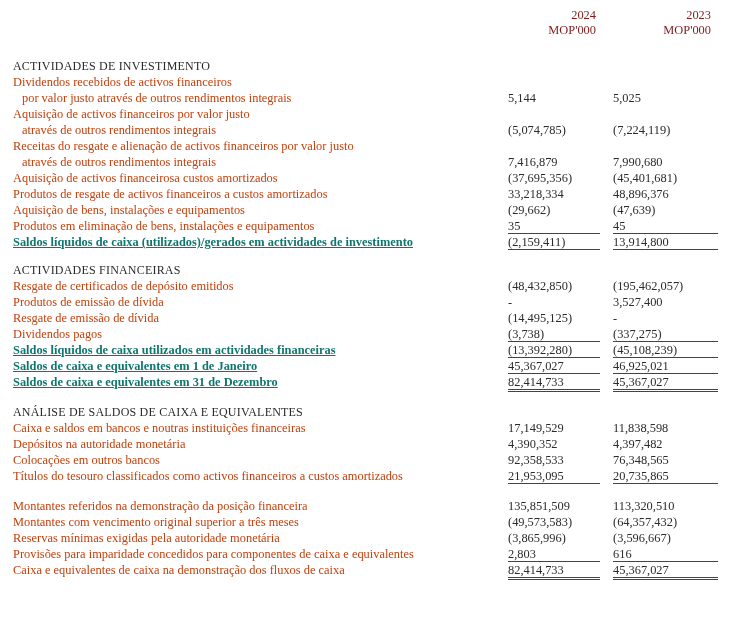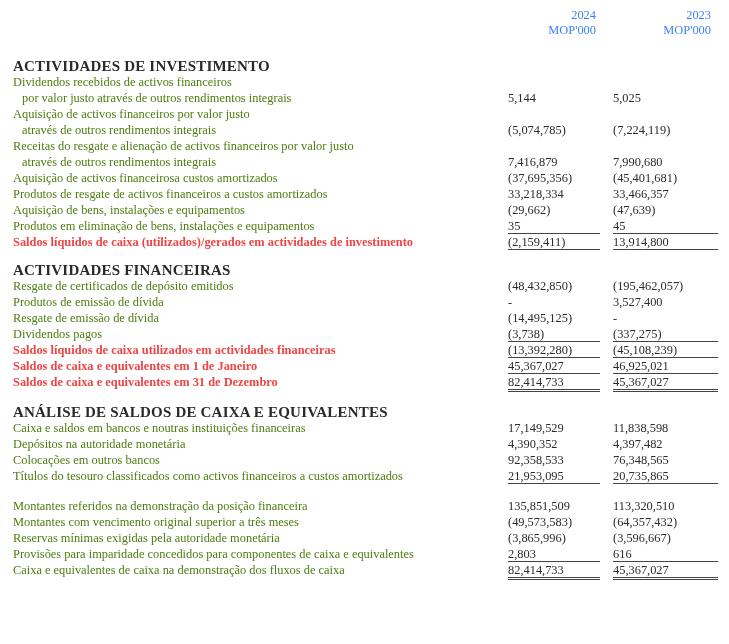--- a/index.html
+++ b/index.html
@@ -2,32 +2,32 @@
 <html><head>
 <meta charset="utf-8">
 <style>
   html, body { margin: 0; padding: 0; background: #ffffff; }
   body {
     width: 729px; height: 644px; overflow: hidden; position: relative;
     font-family: "Liberation Serif", "DejaVu Serif", serif;
     color: #2b2b2b; font-size: 12.4px;
   }
   .hdr { position: absolute; top: 8px; left: 0; width: 729px; height: 34px; }
-  .hdr .col { position: absolute; text-align: right; line-height: 15px; color: #3b82f6; }
+  .hdr .col { position: absolute; text-align: right; line-height: 15px; color: #7f1d1d; }
   .hdr .c1 { right: 133px; }
   .hdr .c2 { right: 18px; }
   .stmt { position: absolute; top: 58px; left: 0; width: 729px; }
   .row { position: relative; height: 16px; line-height: 16px; }
-  .row .lbl { position: absolute; left: 13px; white-space: nowrap; color: #4d7c0f; }
+  .row .lbl { position: absolute; left: 13px; white-space: nowrap; color: #c2410c; }
   .row .lbl.indent { left: 22px; }
   .row .v { position: absolute; top: 0; height: 15px; white-space: nowrap; }
   .row .v1 { left: 508px; width: 88px; padding-right: 4px; }
   .row .v2 { left: 613px; width: 98px; padding-right: 7px; }
-  .row.bold .lbl { font-weight: bold; color: #ef4444; }
-  .row.sec .lbl { font-size: 15px; color: #2a2a2a; letter-spacing: 0.2px; font-weight: bold; }
+  .row.bold .lbl { font-weight: bold; color: #0f766e; text-decoration: underline; }
+  .row.sec .lbl { font-size: 12px; color: #2a2a2a; letter-spacing: 0.2px; }
   .gap { height: 12px; }
   .gap2 { height: 14px; }
   .ul .v { border-bottom: 1px solid #444; }
   .dul .v { border-bottom: 3px double #444; }
 </style>
 </head>
 <body>
 
 <div class="hdr">
   <div class="col c1">
@@ -70,21 +70,21 @@
     <span class="v v2">7,990,680</span>
   </div>
   <div class="row">
     <span class="lbl">Aquisição de activos financeirosa custos amortizados</span>
     <span class="v v1">(37,695,356)</span>
     <span class="v v2">(45,401,681)</span>
   </div>
   <div class="row">
     <span class="lbl">Produtos de resgate de activos financeiros a custos amortizados</span>
     <span class="v v1">33,218,334</span>
-    <span class="v v2">33,466,357</span>
+    <span class="v v2">48,896,376</span>
   </div>
   <div class="row">
     <span class="lbl">Aquisição de bens, instalações e equipamentos</span>
     <span class="v v1">(29,662)</span>
     <span class="v v2">(47,639)</span>
   </div>
   <div class="row ul">
     <span class="lbl">Produtos em eliminação de bens, instalações e equipamentos</span>
     <span class="v v1">35</span>
     <span class="v v2">45</span>

